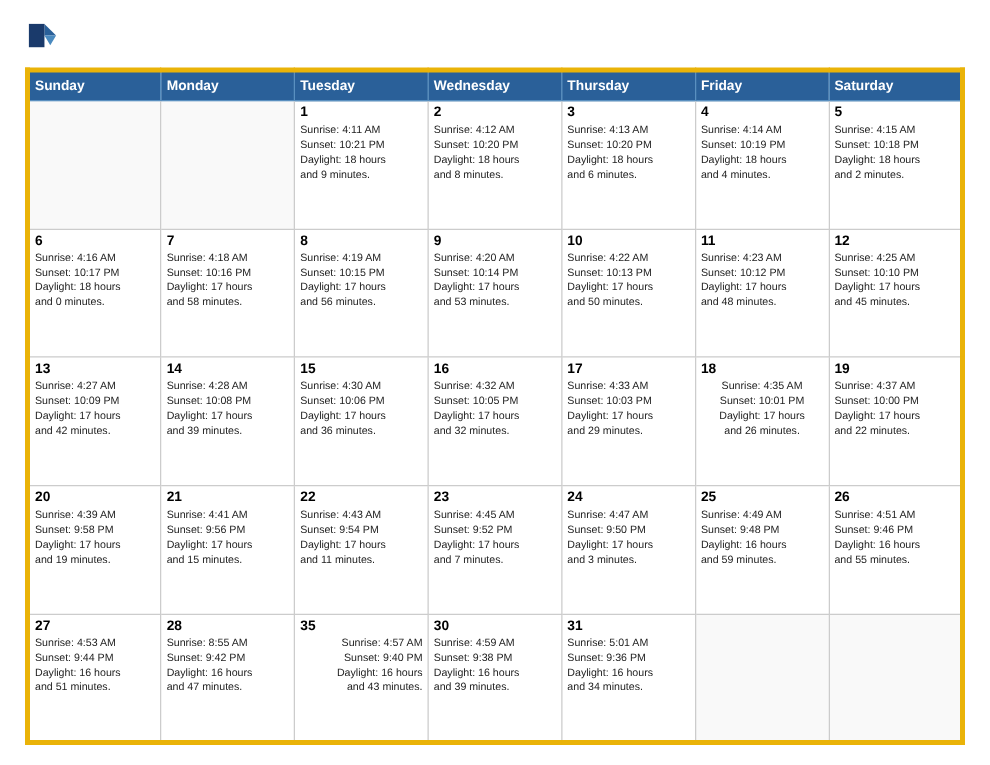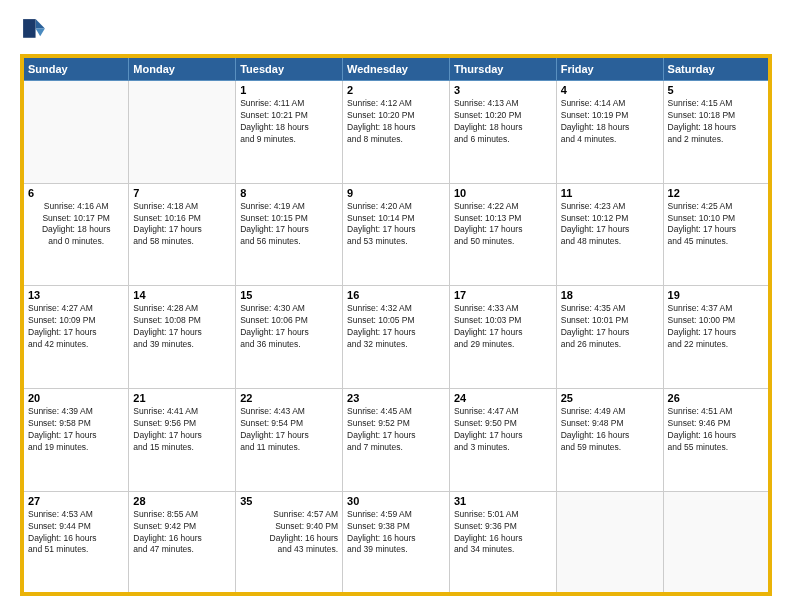--- a/index.html
+++ b/index.html
@@ -163,21 +163,21 @@
             <div class="day-number">5</div>
             <div class="day-info" style="white-space: pre-line;">Sunrise: 4:15 AM
 Sunset: 10:18 PM
 Daylight: 18 hours
 and 2 minutes.</div>
           </td>
         </tr>
         <tr>
           <td>
             <div class="day-number">6</div>
-            <div class="day-info" style="white-space: pre-line; text-align: center;">Sunrise: 4:16 AM
+            <div class="day-info" style="white-space: pre-line;">Sunrise: 4:16 AM
 Sunset: 10:17 PM
 Daylight: 18 hours
 and 0 minutes.</div>
           </td>
           <td>
             <div class="day-number">7</div>
             <div class="day-info" style="white-space: pre-line;">Sunrise: 4:18 AM
 Sunset: 10:16 PM
 Daylight: 17 hours
 and 58 minutes.</div>
@@ -249,21 +249,21 @@
           </td>
           <td>
             <div class="day-number">17</div>
             <div class="day-info" style="white-space: pre-line;">Sunrise: 4:33 AM
 Sunset: 10:03 PM
 Daylight: 17 hours
 and 29 minutes.</div>
           </td>
           <td>
             <div class="day-number">18</div>
-            <div class="day-info" style="white-space: pre-line;">Sunrise: 4:35 AM
+            <div class="day-info" style="white-space: pre-line; text-align: center;">Sunrise: 4:35 AM
 Sunset: 10:01 PM
 Daylight: 17 hours
 and 26 minutes.</div>
           </td>
           <td>
             <div class="day-number">19</div>
             <div class="day-info" style="white-space: pre-line;">Sunrise: 4:37 AM
 Sunset: 10:00 PM
 Daylight: 17 hours
 and 22 minutes.</div>

